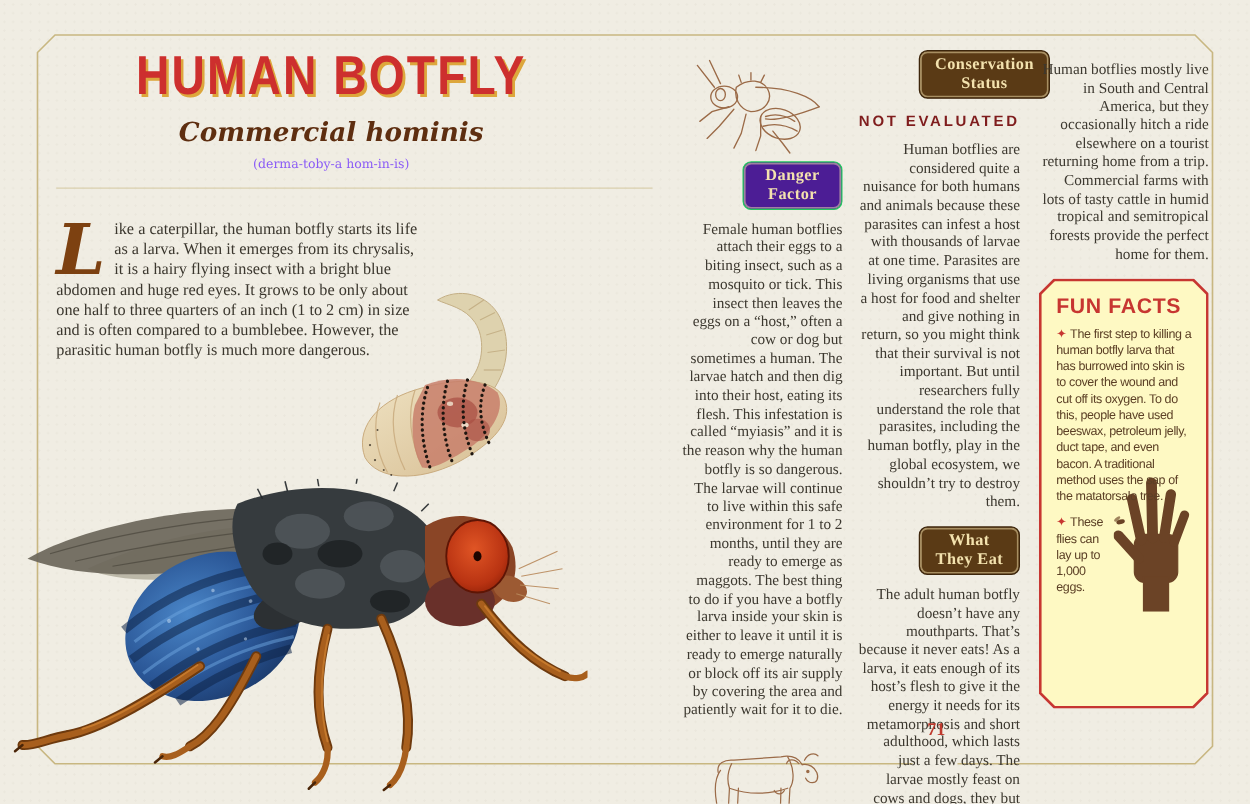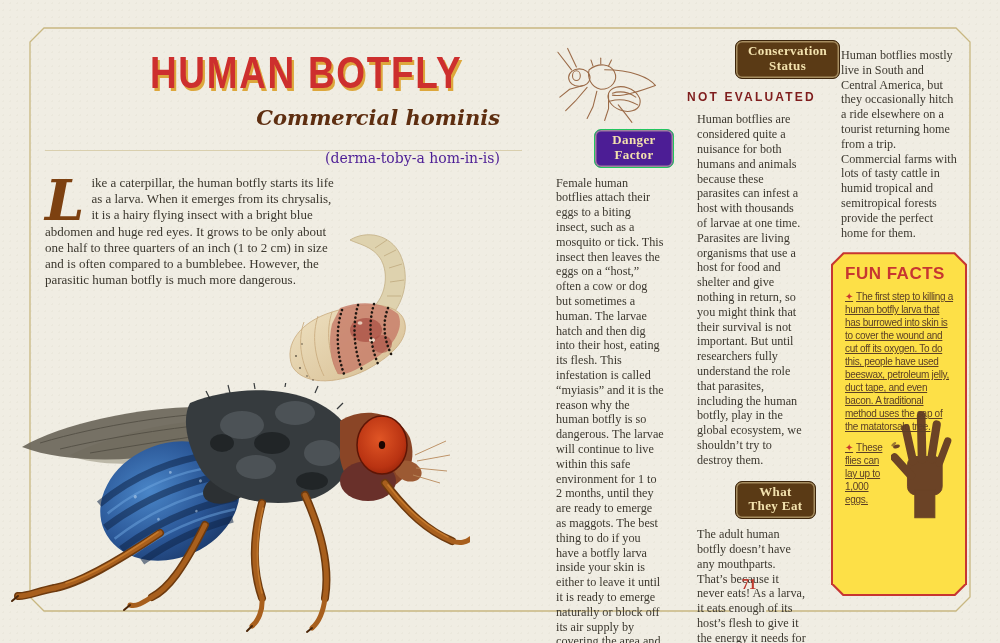--- a/index.html
+++ b/index.html
@@ -7,74 +7,74 @@
     width:1000px;height:643px;overflow:hidden;position:relative;
     background:#f0ede3;
     background-image:radial-gradient(rgba(120,110,80,0.045) 1px, transparent 1px);
     background-size:7px 7px;
     font-family:"Liberation Serif", serif;
   }
   .page{position:absolute;inset:0;}
   .page-border{position:absolute;left:0;top:0;z-index:1;}
 
   
-  .header{position:absolute;left:30px;top:48px;width:470px;text-align:right;z-index:2;}
+  .header{position:absolute;left:30px;top:36px;width:470px;text-align:center;z-index:2;}
   .title{
     margin:0;font-family:"Liberation Sans",sans-serif;font-weight:bold;
     font-size:44px;letter-spacing:2px;color:#cd2f2e;
     text-shadow:2.5px 2.5px 0 #dda73c;
     transform:scaleX(.84);transform-origin:50% 50%;white-space:nowrap;
   }
   .sci{margin-top:7px;font-family:"DejaVu Serif",serif;font-style:italic;font-weight:bold;
     font-size:21px;color:#5e2e10;}
-  .pron{margin-top:20px;font-family:"DejaVu Serif",serif;font-size:14px;color:#4c1d95;}
+  .pron{margin-top:8px;font-family:"DejaVu Serif",serif;font-size:10px;color:#8b5cf6;}
   .title-rule{position:absolute;left:45px;top:150px;width:477px;height:0;
     border-top:1px solid #d9cfae;z-index:2;}
 
   
   .intro{position:absolute;left:45px;top:162px;width:296px;z-index:2;
     font-size:13px;line-height:16.2px;color:#3b372e;text-align:left;}
   .dropcap{float:left;font-family:"DejaVu Serif",serif;font-style:italic;font-weight:bold;
     font-size:56px;line-height:40px;color:#7d4111;margin:5px 7px 0 0;}
 
   
   .larva-art{position:absolute;left:280px;top:228px;z-index:2;}
   .fly-art{position:absolute;left:0px;top:383px;z-index:3;}
 
   
   .col{position:absolute;top:40px;z-index:2;font-size:12.2px;line-height:14.8px;color:#3c382f;}
   .col-danger{left:546px;width:128px;}
   .col-mid{left:687px;width:129px;}
   .col-right{left:831px;width:136px;}
-  .col p.body{margin:8px 10px 0;}
+  .col p.body{margin:8px 0 0;text-align:right;}
   .pill-wrap{text-align:center;margin:0;padding-left:48px;}
   .pill{display:inline-block;padding:3px 12px 4px;border-radius:7px;
     font-weight:bold;font-size:13px;letter-spacing:.4px;color:#f3e2ae;
     box-shadow:inset 0 0 0 1.5px rgba(243,226,174,.5);}
   .pill-red{background:#4c1d95;border:1px solid #22c55e;}
   .pill-brown{background:#5a3a15;border:1px solid #3c250b;}
   .status{margin:11px 0 0;text-align:center;font-family:"Liberation Sans",sans-serif;
     font-weight:bold;font-size:12px;letter-spacing:2.2px;color:#7f1d1d;white-space:nowrap;}
   .sketch{display:block;margin:0 auto 5px;}
   .cow-sketch{margin-top:9px;}
   .mt13{margin-top:13px;text-decoration:underline;}
 
   
   .funfacts-outer{position:relative;margin-top:12px;width:136px;height:344px;
     background:#c73631;
     clip-path:polygon(12px 0,calc(100% - 12px) 0,100% 12px,100% calc(100% - 12px),
       calc(100% - 12px) 100%,12px 100%,0 calc(100% - 12px),0 12px);}
-  .funfacts-inner{position:absolute;inset:2px;background:#fde047;
+  .funfacts-inner{position:absolute;inset:2px;background:#fef9c3;
     clip-path:polygon(11px 0,calc(100% - 11px) 0,100% 11px,100% calc(100% - 11px),
       calc(100% - 11px) 100%,11px 100%,0 calc(100% - 11px),0 11px);
     padding:13px 10px 10px 12px;box-sizing:border-box;}
   .ff-title{margin:0 0 4px;font-family:"Liberation Sans",sans-serif;font-weight:bold;
     font-size:17px;letter-spacing:.5px;color:#c73631;}
   .fact{margin:8px 0 0;font-family:"Liberation Sans",sans-serif;font-size:10px;
-    line-height:13px;letter-spacing:-.3px;color:#5c4026;text-decoration:underline;}
+    line-height:13px;letter-spacing:-.3px;color:#5c4026;}
   .bullet{color:#c73631;font-size:10px;margin-right:3px;}
   .hand-float{float:right;width:64px;height:118px;margin:-30px 0 0 4px;
     shape-outside:inset(0);}
 
   
   .pagenum{position:absolute;left:728px;top:576px;width:42px;text-align:center;z-index:2;
     font-weight:bold;font-size:14.5px;color:#bf3a2e;}
 </style>
 </head>
 <body>

